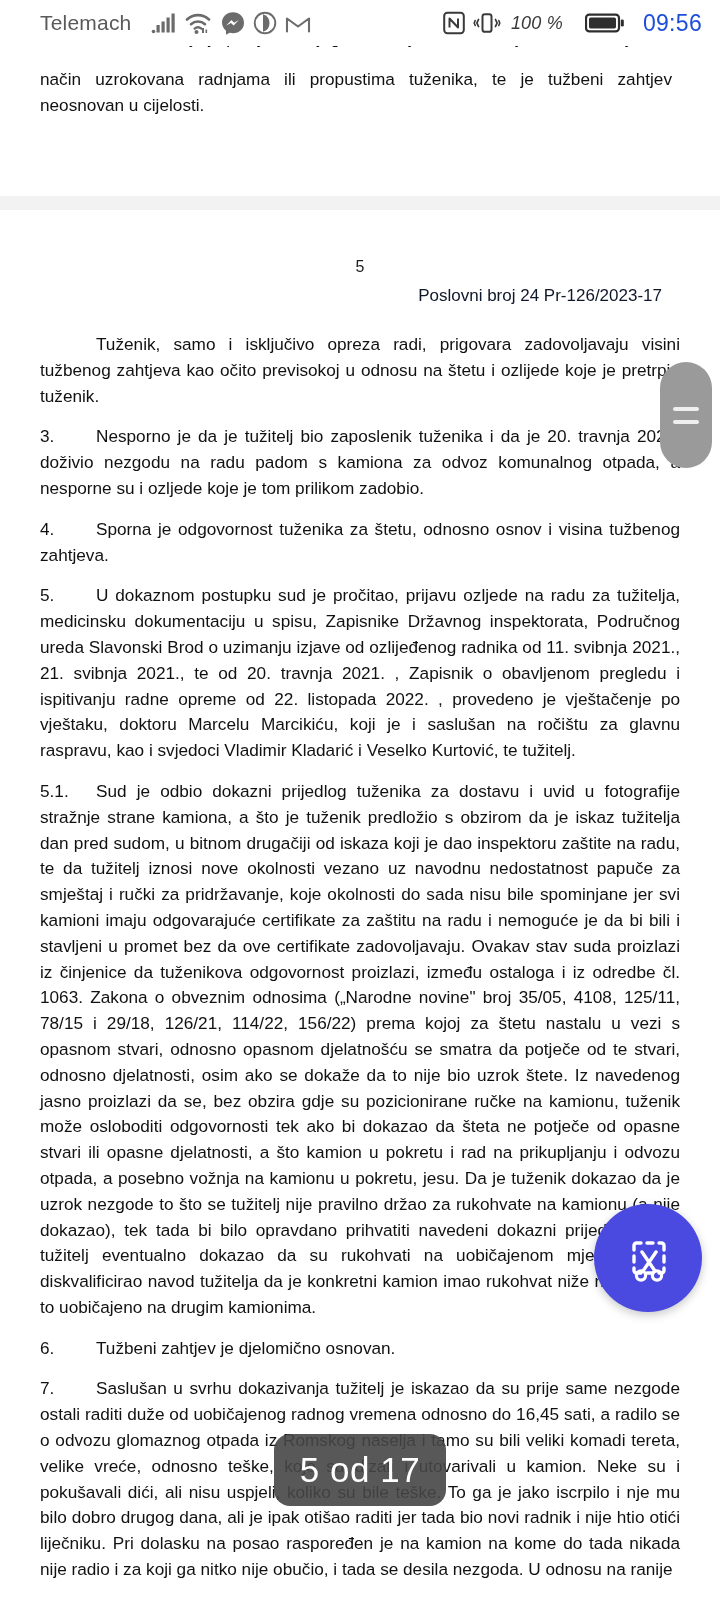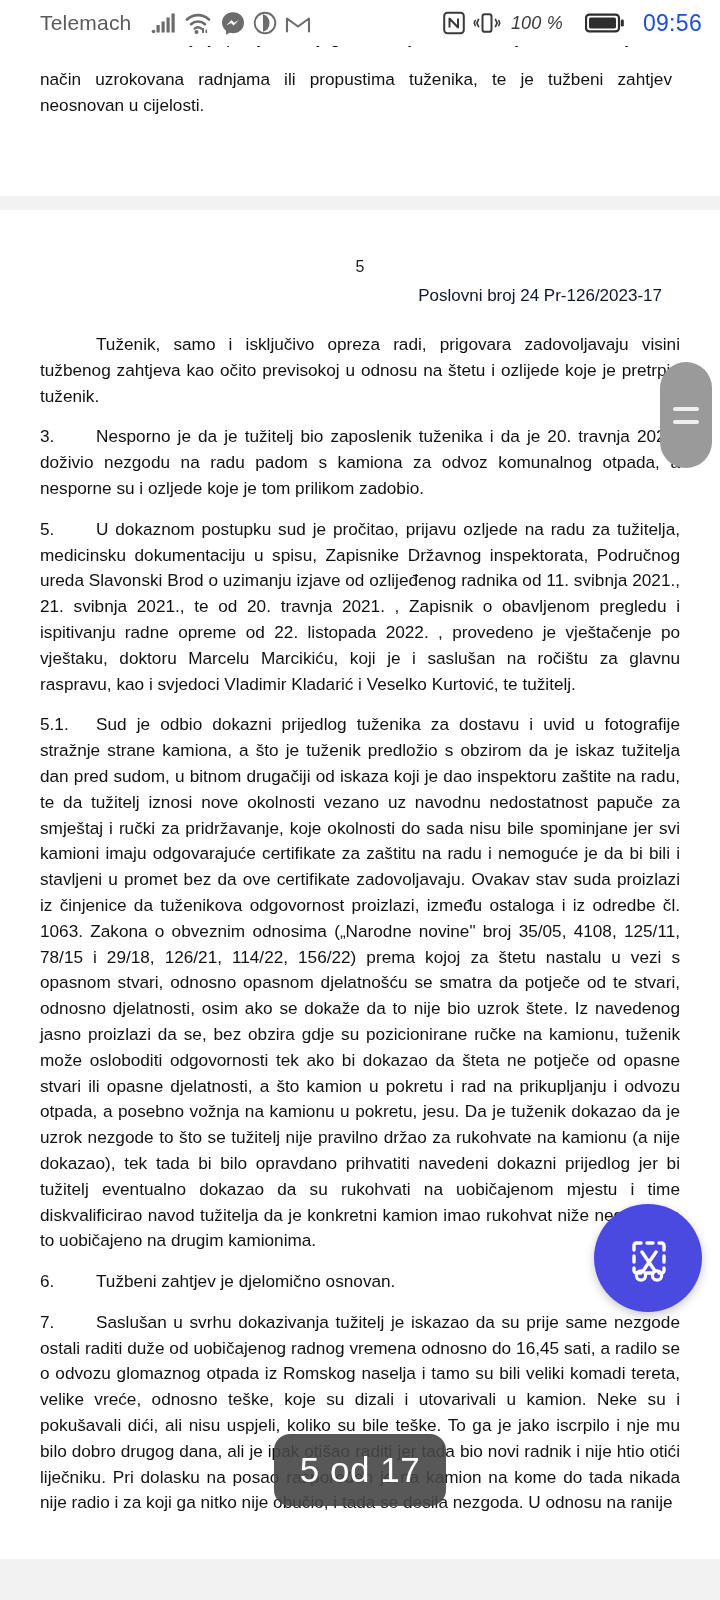--- a/index.html
+++ b/index.html
@@ -281,20 +281,23 @@
       <div class="pg-case" style="margin-top:10px;margin-bottom:26px;">Poslovni broj 24 Pr-126/2023-17</div>
 
       <p class="body indent">
         <span>Tuženik, samo i isključivo opreza radi, prigovara zadovoljavaju visini tužbenog zahtjeva kao očito previsokoj u odnosu na štetu i ozlijede koje je pretrpio tuženik.</span>
       </p>
 
       <p class="body">
         <span class="num-label">3.</span><span>Nesporno je da je tužitelj bio zaposlenik tuženika i da je 20. travnja 2021. doživio nezgodu na radu padom s kamiona za odvoz komunalnog otpada, a nesporne su i ozljede koje je tom prilikom zadobio.</span>
       </p>
 
+      <p class="body">
+        <span class="num-label">4.</span><span>Sporna je odgovornost tuženika za štetu, odnosno osnov i visina tužbenog zahtjeva.</span>
+      </p>
 
       <p class="body">
         <span class="num-label">5.</span><span>U dokaznom postupku sud je pročitao, prijavu ozljede na radu za tužitelja, medicinsku dokumentaciju u spisu, Zapisnike Državnog inspektorata, Područnog ureda Slavonski Brod o uzimanju izjave od ozlijeđenog radnika od 11. svibnja 2021., 21. svibnja 2021., te od 20. travnja 2021. , Zapisnik o obavljenom pregledu i ispitivanju radne opreme od 22. listopada 2022. , provedeno je vještačenje po vještaku, doktoru Marcelu Marcikiću, koji je i saslušan na ročištu za glavnu raspravu, kao i svjedoci Vladimir Kladarić i Veselko Kurtović, te tužitelj.</span>
       </p>
 
       <p class="body">
         <span class="num-label">5.1.</span><span>Sud je odbio dokazni prijedlog tuženika za dostavu i uvid u fotografije stražnje strane kamiona, a što je tuženik predložio s obzirom da je iskaz tužitelja dan pred sudom, u bitnom drugačiji od iskaza koji je dao inspektoru zaštite na radu, te da tužitelj iznosi nove okolnosti vezano uz navodnu nedostatnost papuče za smještaj i ručki za pridržavanje, koje okolnosti do sada nisu bile spominjane jer svi kamioni imaju odgovarajuće certifikate za zaštitu na radu i nemoguće je da bi bili i stavljeni u promet bez da ove certifikate zadovoljavaju. Ovakav stav suda proizlazi iz činjenice da tuženikova odgovornost proizlazi, između ostaloga i iz odredbe čl. 1063. Zakona o obveznim odnosima („Narodne novine" broj 35/05, 4108, 125/11, 78/15 i 29/18, 126/21, 114/22, 156/22)   prema kojoj za štetu nastalu u vezi s opasnom stvari, odnosno opasnom djelatnošću se smatra   da potječe od te stvari, odnosno djelatnosti, osim ako se dokaže da to nije bio uzrok štete. Iz navedenog jasno proizlazi da se, bez obzira gdje su pozicionirane ručke na kamionu, tuženik može osloboditi odgovornosti tek ako bi dokazao da šteta ne potječe od opasne stvari ili opasne djelatnosti, a što kamion u pokretu i rad na prikupljanju i odvozu otpada, a posebno vožnja na kamionu u pokretu, jesu. Da je tuženik dokazao da je uzrok nezgode to što se tužitelj nije pravilno držao za rukohvate na kamionu (a nije dokazao), tek tada bi bilo opravdano prihvatiti navedeni dokazni prijedlog jer bi tužitelj eventualno dokazao da su rukohvati na uobičajenom mjestu i time diskvalificirao navod tužitelja da je konkretni kamion imao rukohvat niže nego što je to uobičajeno na drugim kamionima.</span>
       </p>
 
       <p class="body">

